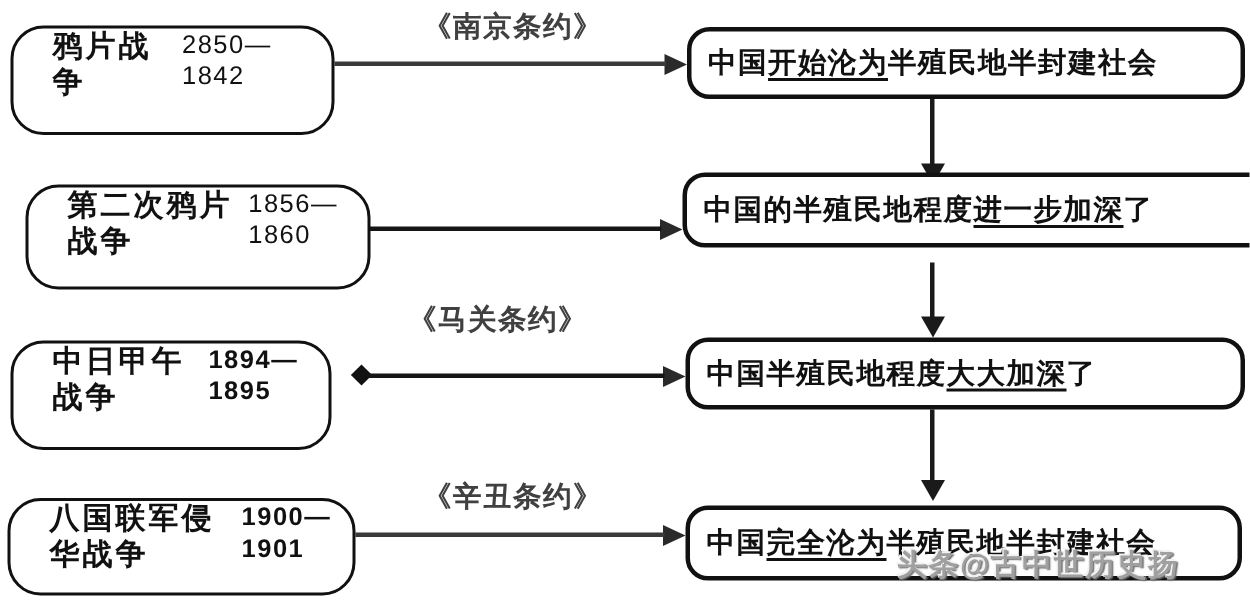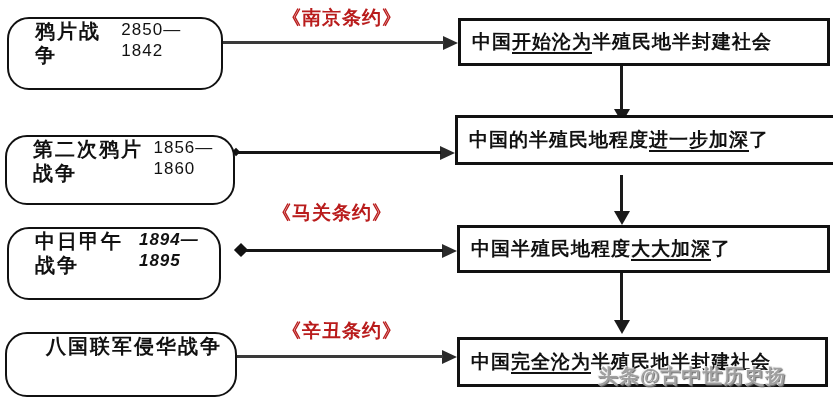--- a/index.html
+++ b/index.html
@@ -30,26 +30,26 @@
     color: #111;
     letter-spacing: 2px;
     line-height: 1.2;
   }
   .war-years {
     font-size: 17px;
     color: #111;
     letter-spacing: 1px;
     line-height: 1.25;
   }
-  .war-years.bold { font-weight: bold; font-style: italic; }
+  .war-years.bold { font-weight: bold; }
 
   
   .result-box {
     border: 3px solid #111;
-    border-radius: 0;
+    border-radius: 15px;
     background: #fff;
     display: flex;
     align-items: center;
     padding-left: 11px;
     z-index: 2;
   }
   .result-text {
     font-size: 19px;
     font-weight: bold;
     color: #111;
@@ -59,21 +59,21 @@
   .result-text .emph {
     text-decoration: underline;
     text-decoration-thickness: 2px;
     text-underline-offset: 4px;
   }
 
   
   .treaty-label {
     font-size: 19px;
     font-weight: bold;
-    color: #b91c1c;
+    color: #404040;
     letter-spacing: 1px;
     text-align: center;
     white-space: nowrap;
     z-index: 3;
   }
 
   
   .hline { height: 3px; background: #3a3a3a; z-index: 1; }
   .hline.thin { height: 2.5px; background: #151515; }
   .arrowhead-right {
@@ -128,21 +128,21 @@
   <div class="result-text">
     <span>中国</span><span class="emph">开始沦为</span><span>半殖民地半封建社会</span>
   </div>
 </div>
 
 <div>
   <div class="abs vline" style="left:620px; top:66px; height:44px;"></div>
   <div class="abs arrowhead-down" style="left:613.5px; top:109px;"></div>
 </div>
 
-<div class="abs war-box" style="left:5px; top:123px; width:230px; height:70px;margin-top:12px;">
+<div class="abs war-box" style="left:17px; top:123px; width:230px; height:70px;">
   <div class="war-title">第二次鸦片战争</div>
   <div class="war-years">1856—1860</div>
 </div>
 
 <div class="abs treaty-label" style="left:262px; top:108px; width:160px;"></div>
 
 <div>
   <div class="abs diamond small" style="left:233px; top:149px;"></div>
   <div class="abs hline thin" style="left:236px; top:151px; width:205px;"></div>
   <div class="abs arrowhead-right" style="left:440px; top:145.5px;"></div>
@@ -178,20 +178,21 @@
   </div>
 </div>
 
 <div>
   <div class="abs vline" style="left:620px; top:273px; height:48px;"></div>
   <div class="abs arrowhead-down" style="left:613.5px; top:320px;"></div>
 </div>
 
 <div class="abs war-box" style="left:5px; top:332px; width:232px; height:65px;">
   <div class="war-title">八国联军侵华战争</div>
+  <div class="war-years bold">1900—1901</div>
 </div>
 
 <div class="abs treaty-label" style="left:262px; top:318px; width:160px;">《辛丑条约》</div>
 
 <div>
   <div class="abs hline" style="left:237px; top:355px; width:206px;"></div>
   <div class="abs arrowhead-right" style="left:442px; top:349.5px;"></div>
 </div>
 
 <div class="abs result-box" style="left:457px; top:337px; width:371px; height:50px;">

